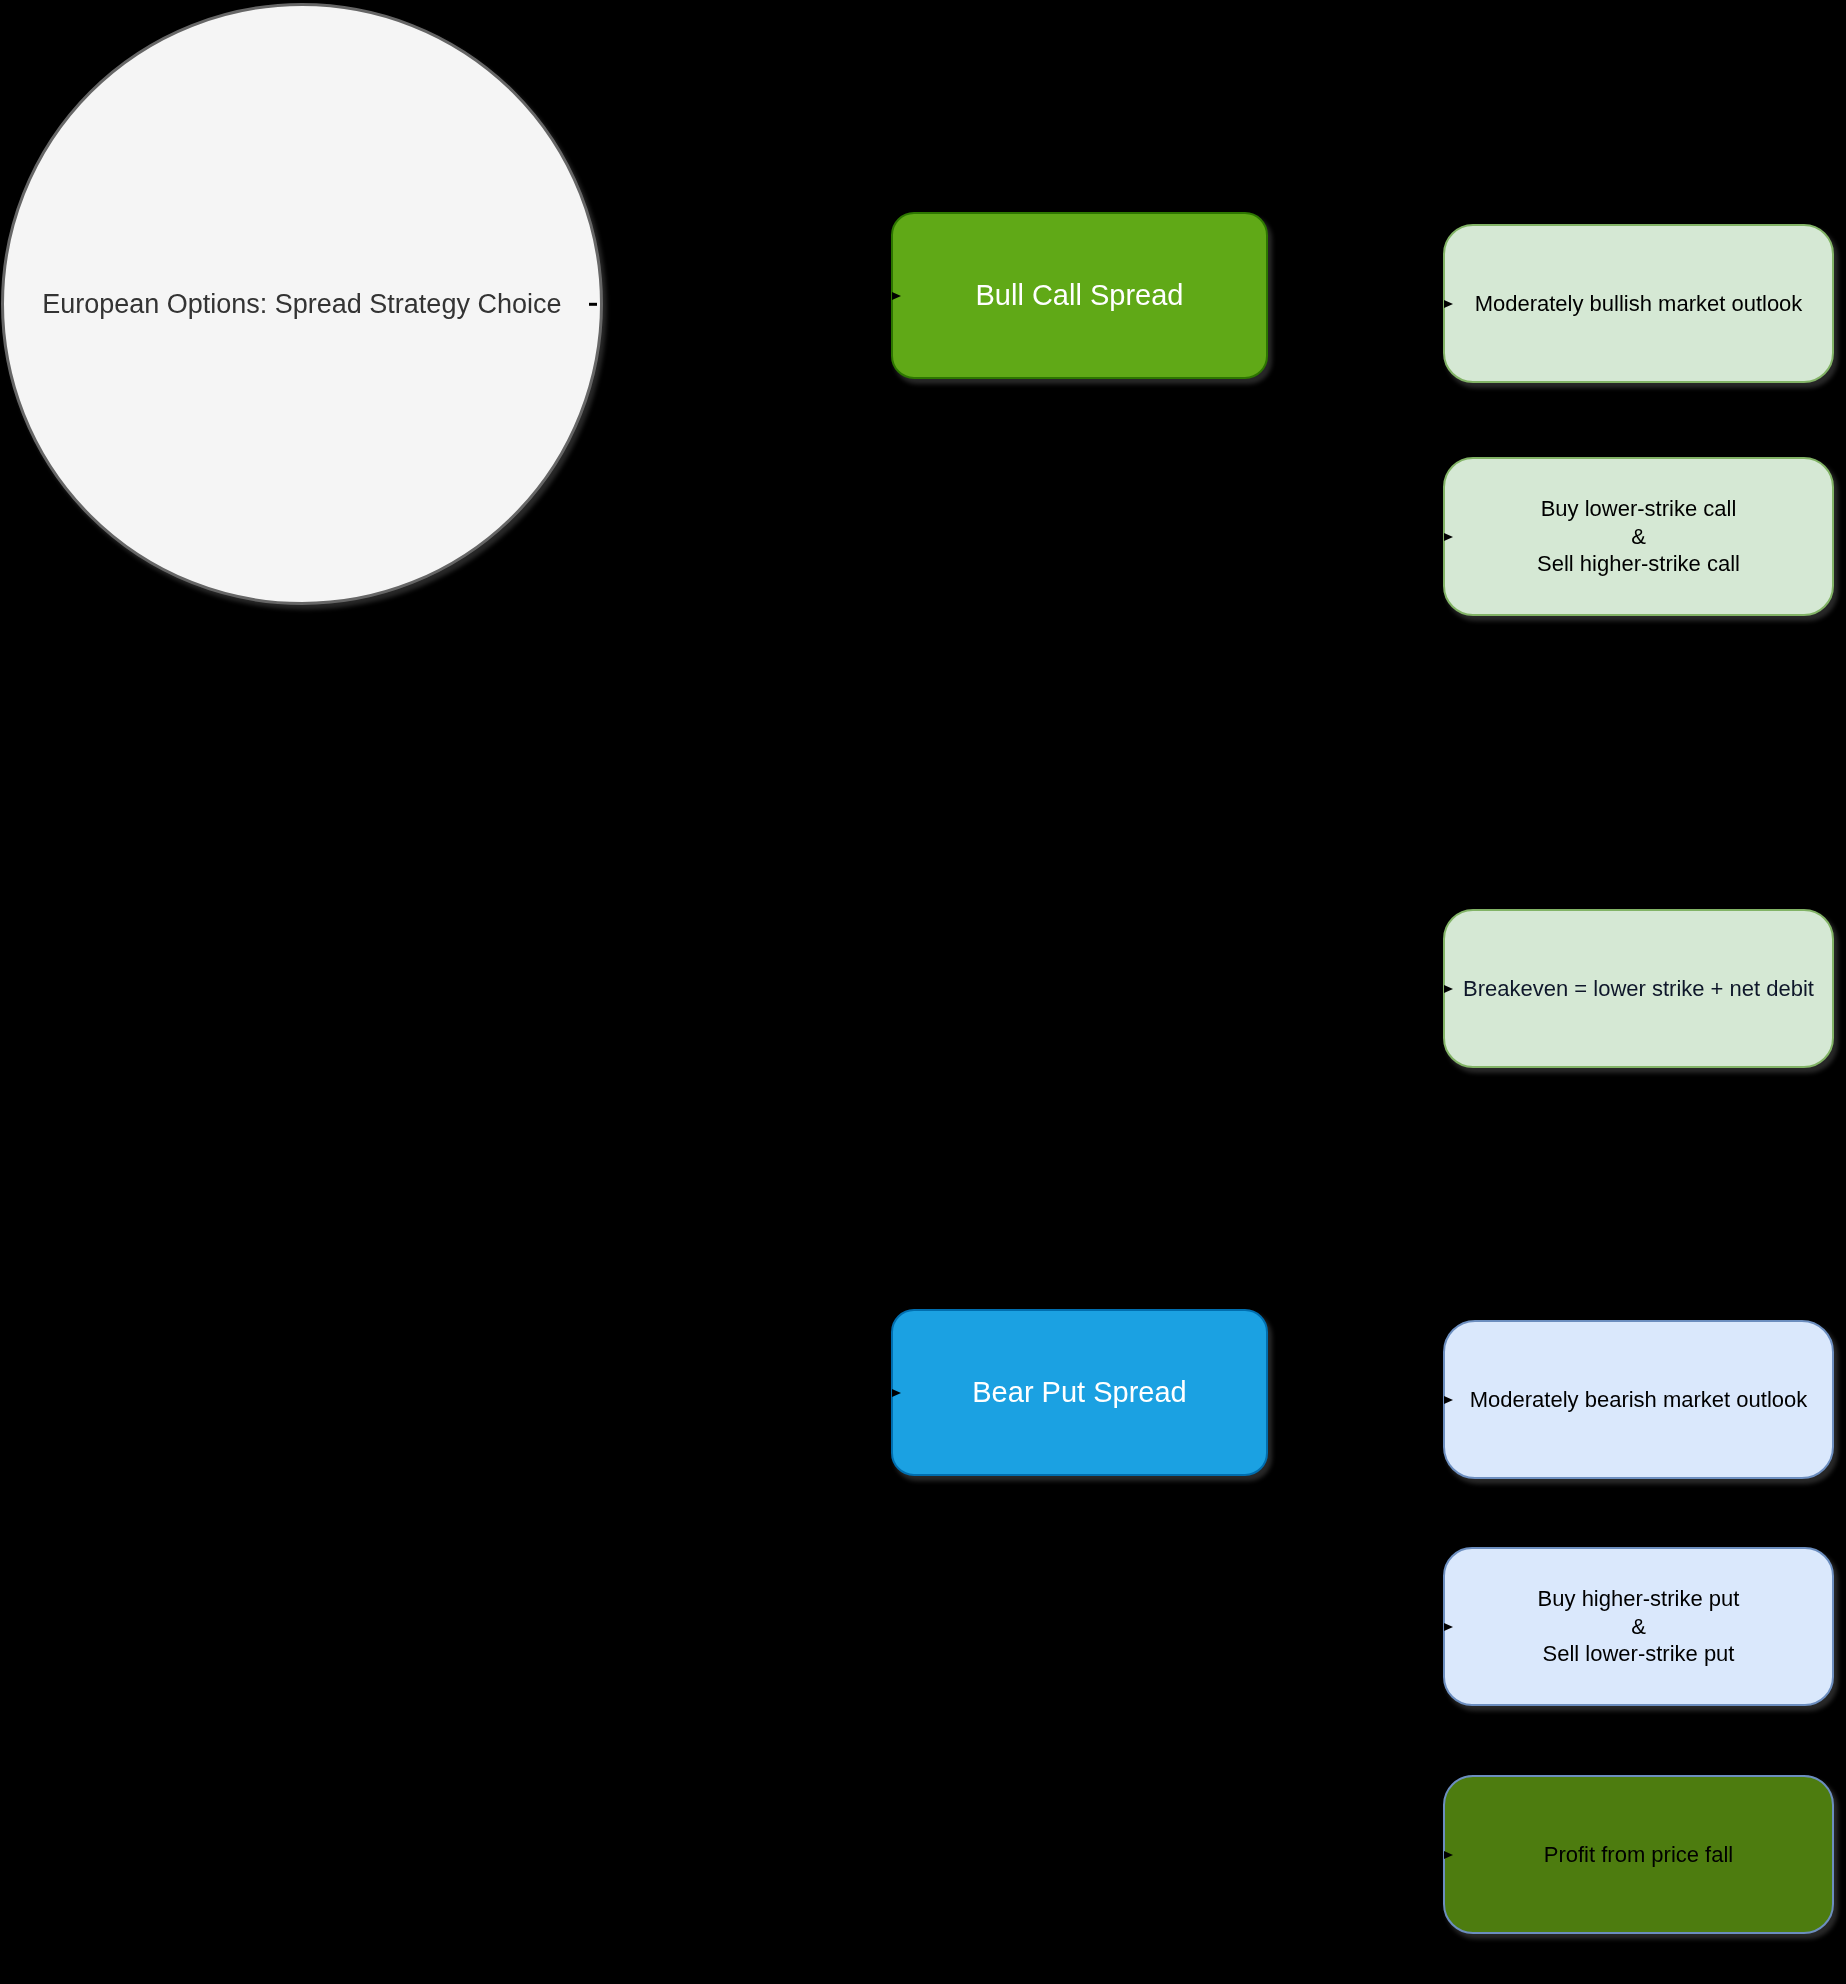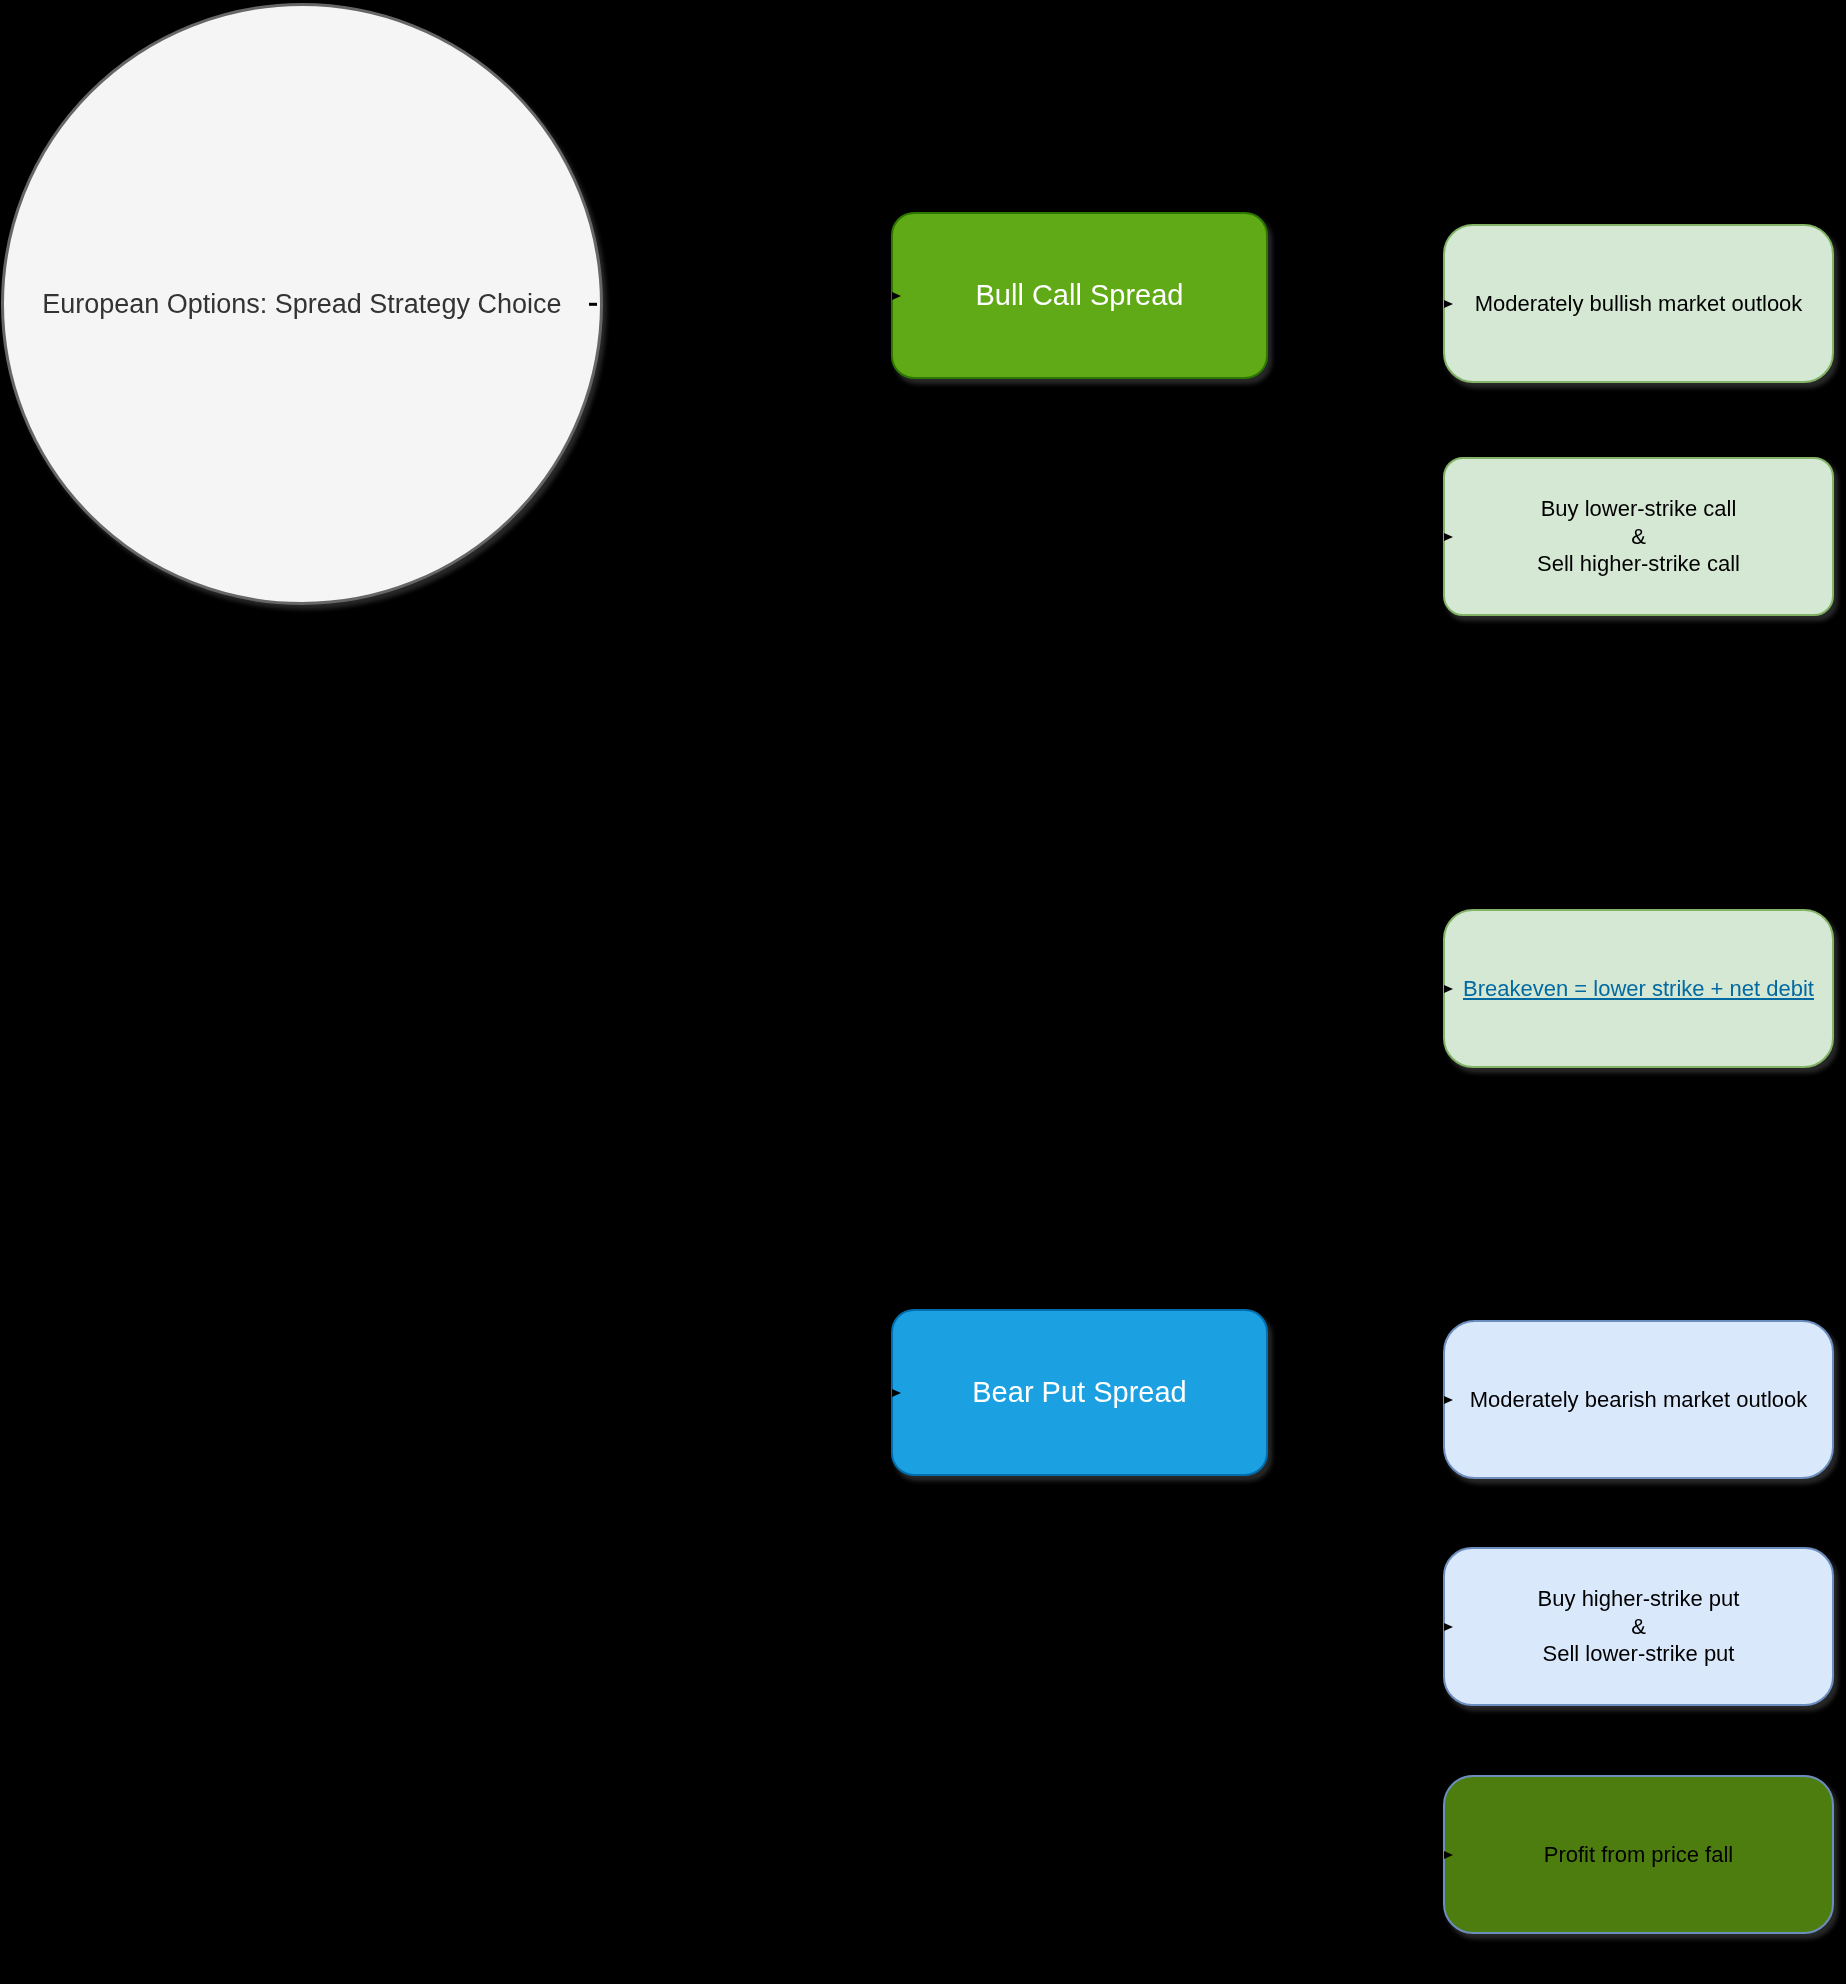--- a/index.html
+++ b/index.html
@@ -100,29 +100,29 @@
   <div class="node root-circle" id="root-node" style="background: rgb(245, 245, 245); border-color: rgb(102, 102, 102); color: rgb(51, 51, 51);">
     <span class="node-label">European Options: Spread Strategy Choice</span>
     <span class="edge-dash"></span>
   </div>
 
   <div class="node child-box" id="bull-child-0" style="background: rgb(213, 232, 212); border-color: rgb(130, 179, 102); color: rgb(0, 0, 0);">
     <span class="arrowhead"></span>
     <span class="node-label">Moderately bullish market outlook</span>
   </div>
 
-  <div class="node child-box" id="bull-child-1" style="background: rgb(213, 232, 212); border-color: rgb(130, 179, 102); color: rgb(0, 0, 0); border-radius: 20px;">
+  <div class="node child-box" id="bull-child-1" style="background: rgb(213, 232, 212); border-color: rgb(130, 179, 102); color: rgb(0, 0, 0);">
     <span class="arrowhead"></span>
     <span class="node-label">Buy lower-strike call
 &amp;
 Sell higher-strike call</span>
   </div>
 
 
-  <div class="node child-box" id="bull-child-3" style="background: rgb(213, 232, 212); border-color: rgb(130, 179, 102); color: #0369a1; text-decoration: underline;">
+  <div class="node child-box" id="bull-child-3" style="background: rgb(213, 232, 212); border-color: rgb(130, 179, 102); color: #0f172a;">
     <span class="arrowhead"></span>
     <span class="node-label">Breakeven = lower strike + net debit</span>
   </div>
 
   <div class="node parent-box" id="bear-parent" style="background: rgb(27, 161, 226); border-color: rgb(0, 110, 175); color: rgb(255, 255, 255);">
     <span class="arrowhead"></span>
     <span class="node-label">Bear Put Spread</span>
   </div>
 
   <div class="node child-box" id="bear-child-0" style="background: rgb(218, 232, 252); border-color: rgb(108, 142, 191); color: rgb(0, 0, 0); border-radius: 32px;">

